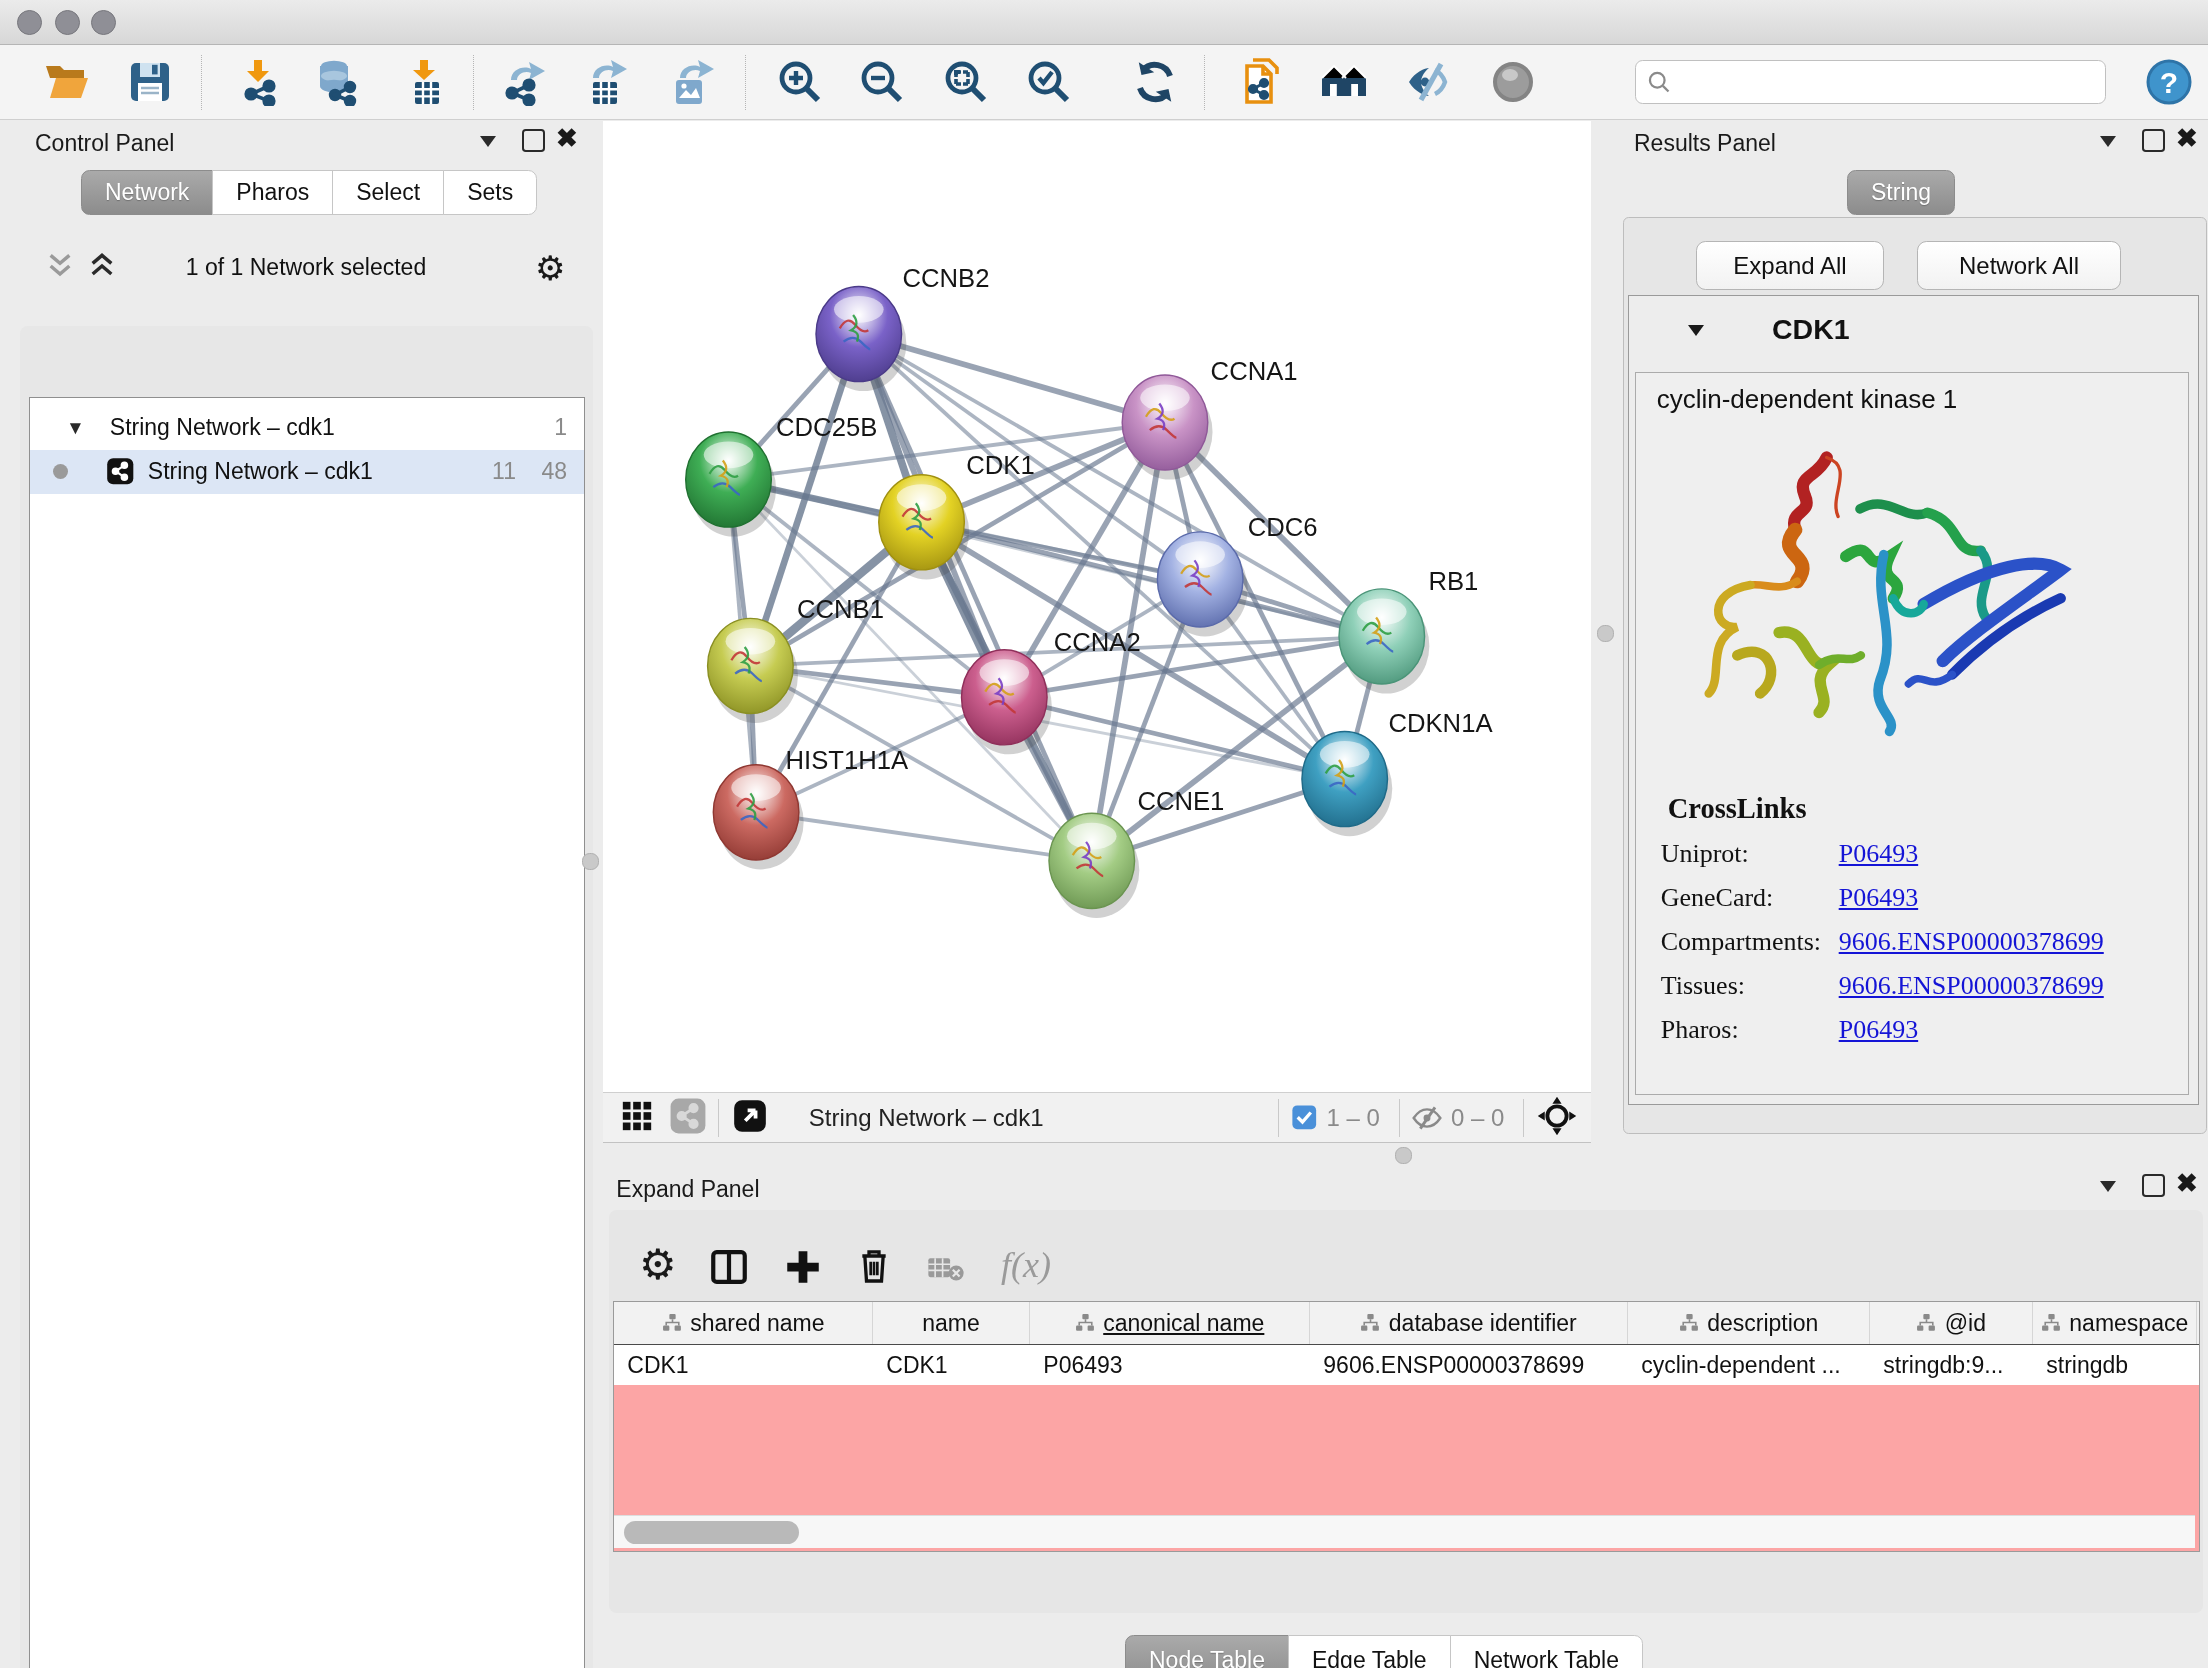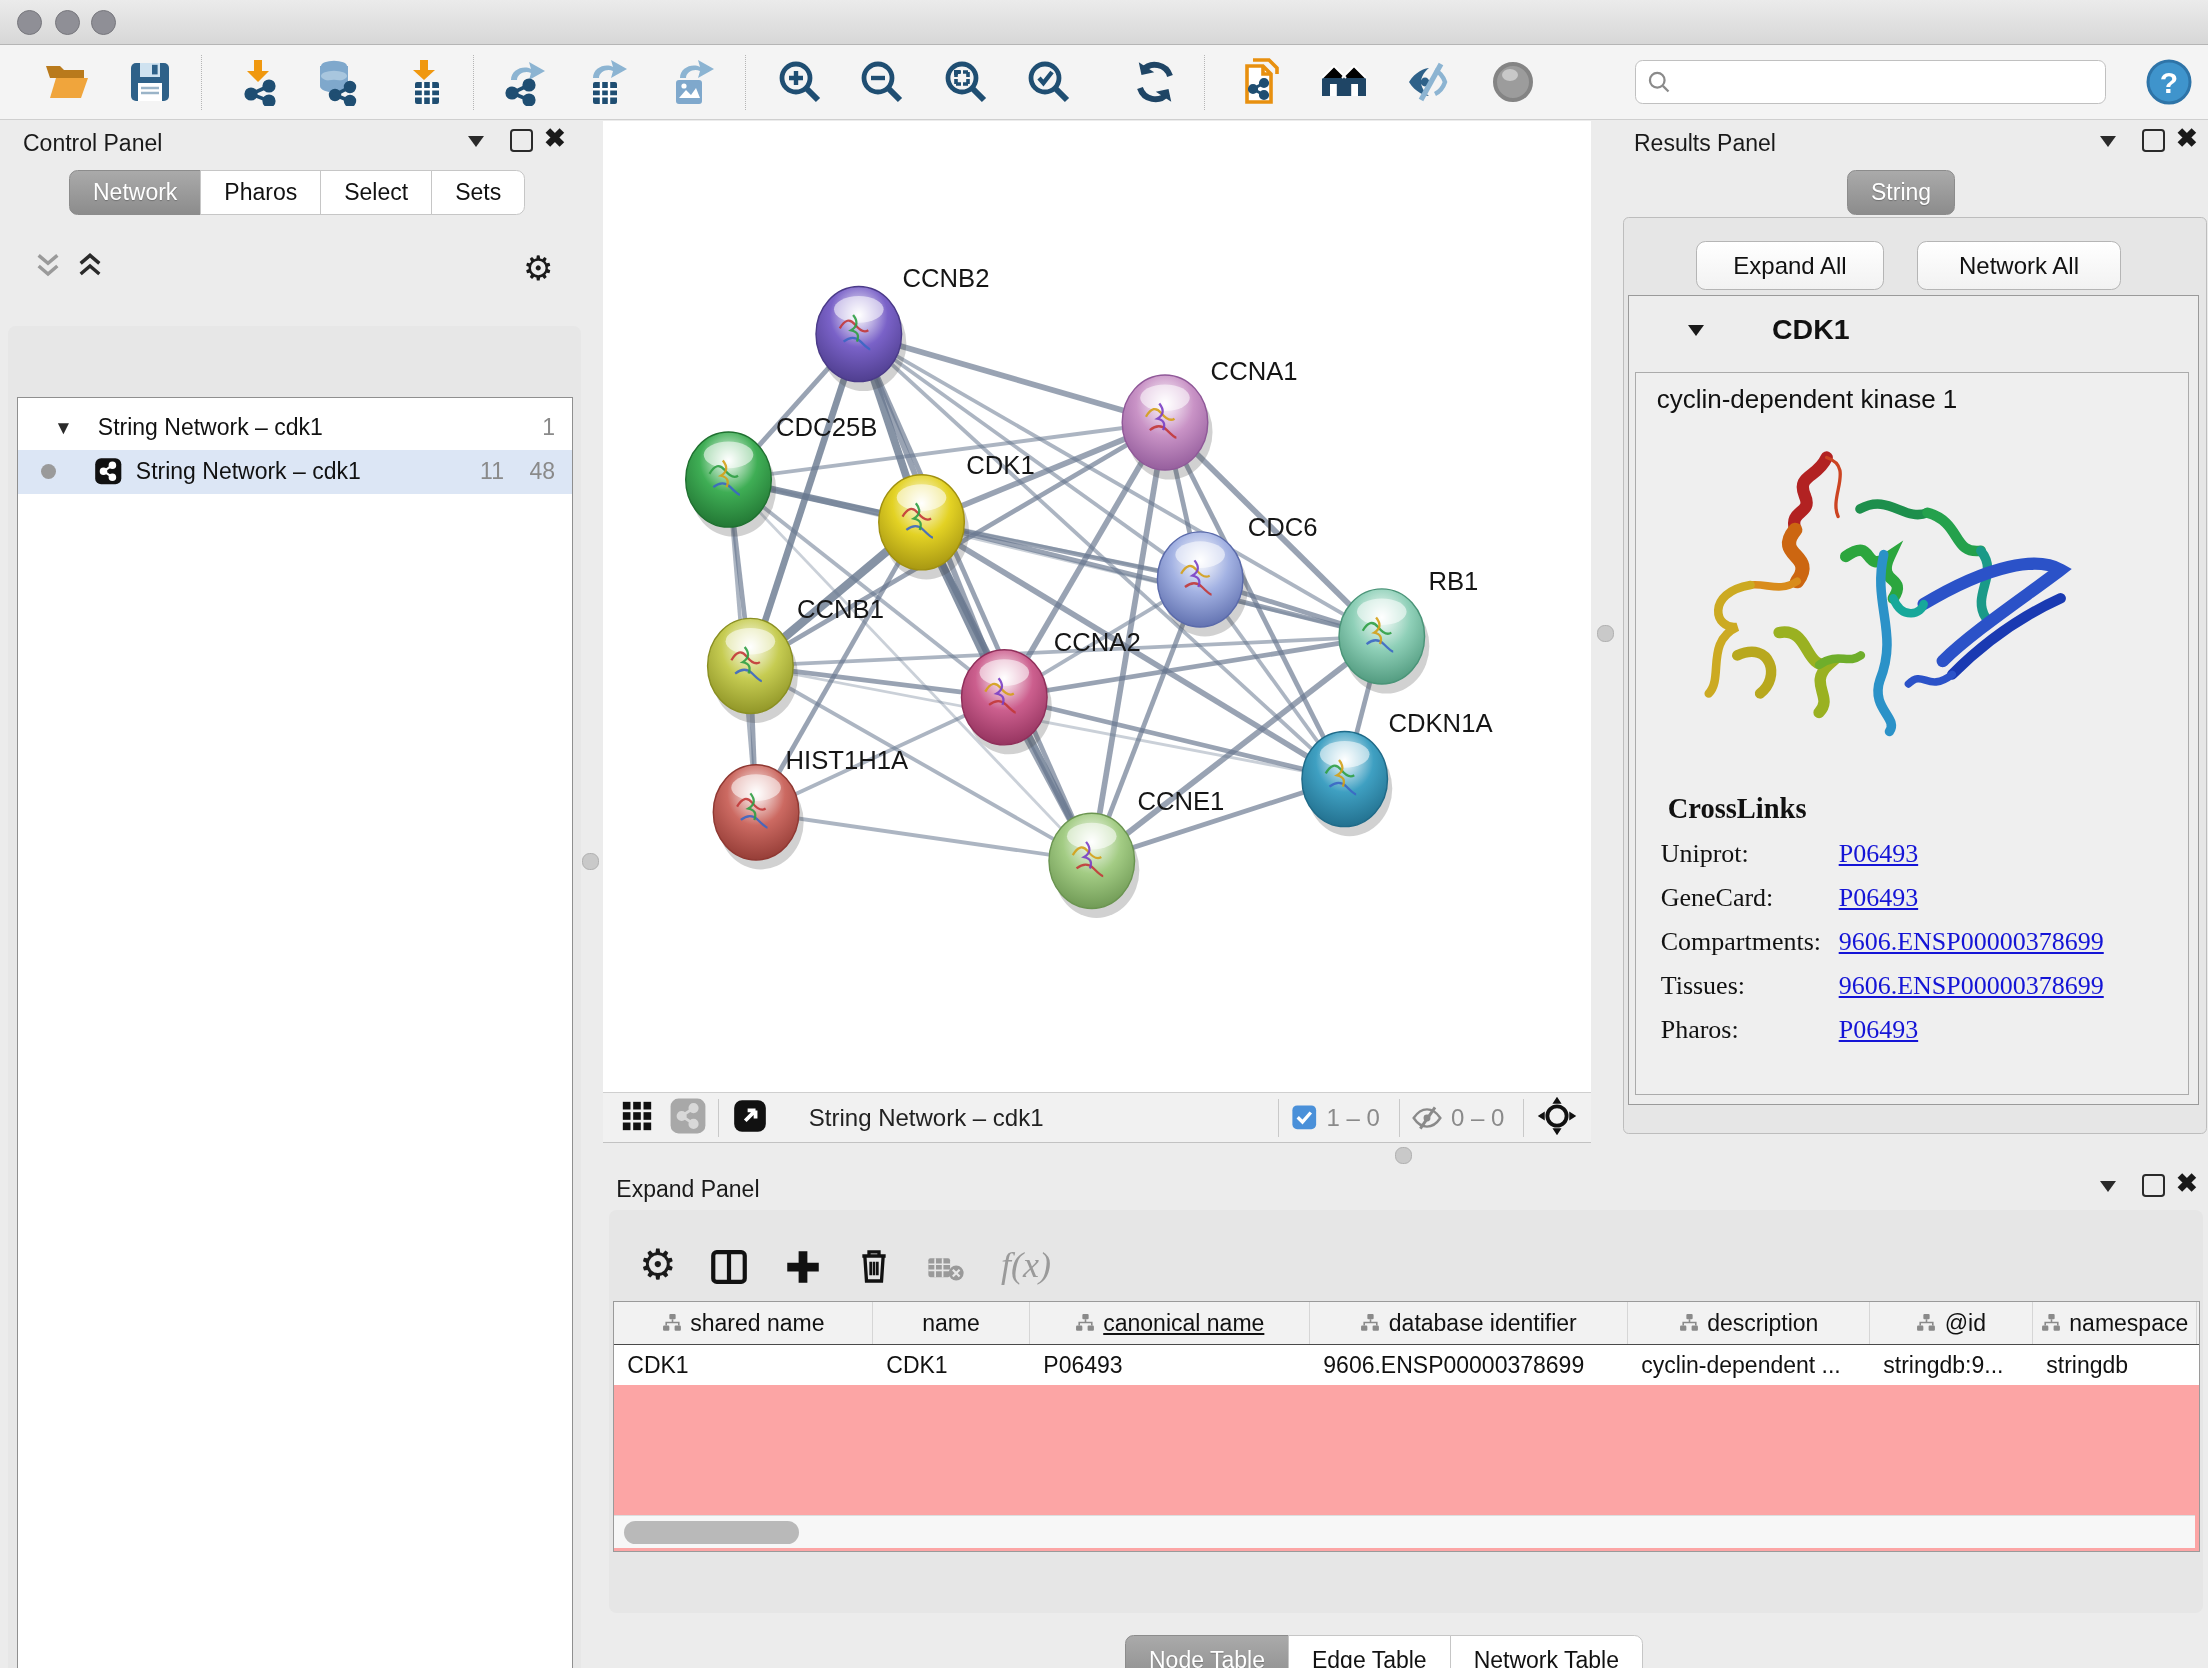--- a/index.html
+++ b/index.html
@@ -245,21 +245,21 @@
     </div>
     <button class="abs tbtn" style="left:2145px">
       <svg viewBox="0 0 24 24">
           <circle cx="12" cy="12" r="10.5" fill="#3f94cc"></circle>
           <circle cx="12" cy="12" r="10.5" fill="none" stroke="#2e74a8" stroke-width="1.5"></circle>
           <text x="12" y="17.5" font-size="15" font-weight="bold" fill="#fff" text-anchor="middle" font-family="Liberation Sans,sans-serif">?</text>
         </svg>
       </button>
   </div>
 
-  <div class="abs" style="left:0;top:119px;width:588px;height:1488px">
+  <div class="abs" style="left:12px;top:119px;width:588px;height:1488px">
     <span class="abs panel-title" style="left:23px;top:11.4px">Control Panel</span>
     <span class="abs pc-tri" style="left:468px;top:17px"></span>
     <span class="abs pc-box" style="left:510px;top:9.5px"></span>
     <span class="abs pc-x" style="left:544px;top:9.5px">✖</span>
 
     <div class="abs tabs" style="left:70px;top:51px">
       <div class="tab first sel">Network</div>
       <div class="tab">Pharos</div>
       <div class="tab">Select</div>
       <div class="tab last">Sets</div>
@@ -268,20 +268,21 @@
     <div class="abs cp-body"></div>
 
     <button class="abs tp-btn" style="left:32px;top:131px">
       <svg width="32" height="32" viewBox="0 0 24 24">
           <path d="M5 4l7 6 7-6M5 12l7 6 7-6" stroke="#9a9a9a" stroke-width="2.6" fill="none"></path>
         </svg></button>
     <button class="abs tp-btn" style="left:74px;top:131px">
       <svg width="32" height="32" viewBox="0 0 24 24">
           <path d="M5 10l7-6 7 6M5 18l7-6 7 6" stroke="#2a2a2a" stroke-width="2.6" fill="none"></path>
         </svg></button>
+    <span class="abs" style="left:0;top:135px;width:588px;text-align:center;font-size:23px;color:#111">1 of 1 Network selected</span>
     <button class="abs tp-btn" style="left:523px;top:129px;font-size:34px;color:#1a1a1a">⚙</button>
 
     <div class="abs tree-box">
       <div class="tree-row" style="margin-top:7.6px">
         <span style="margin-left:36px;color:#2a2a2a;font-size:19px">▼</span>
         <span style="margin-left:25px">String Network – cdk1</span>
         <span class="tree-count" style="position:absolute;right:17px">1</span>
       </div>
       <div class="tree-row sel">
         <span style="margin-left:23px;width:15px;height:15px;border-radius:7.6px;background:#9a9a9a;display:inline-block"></span>

